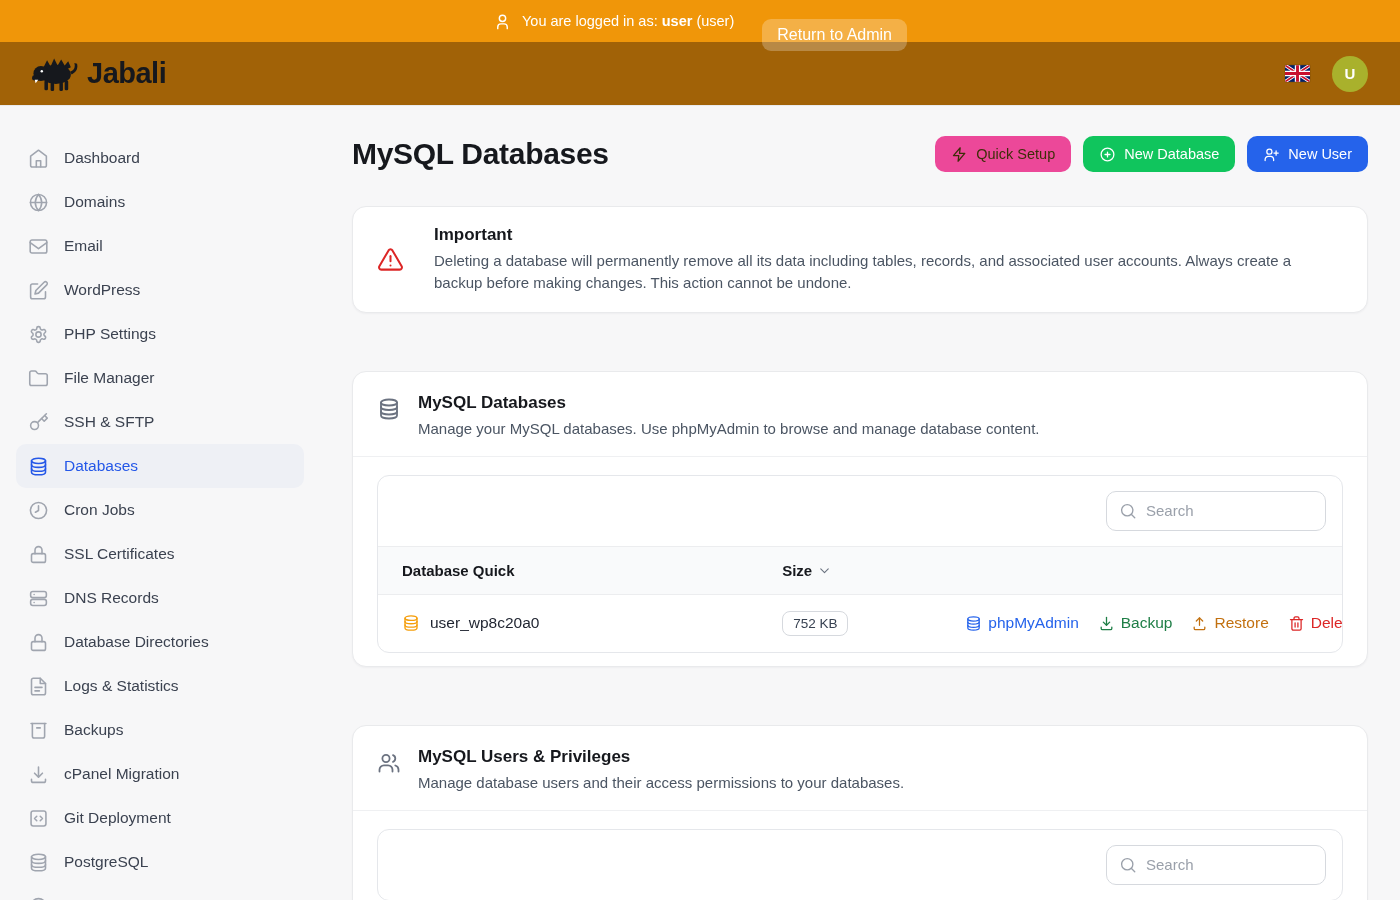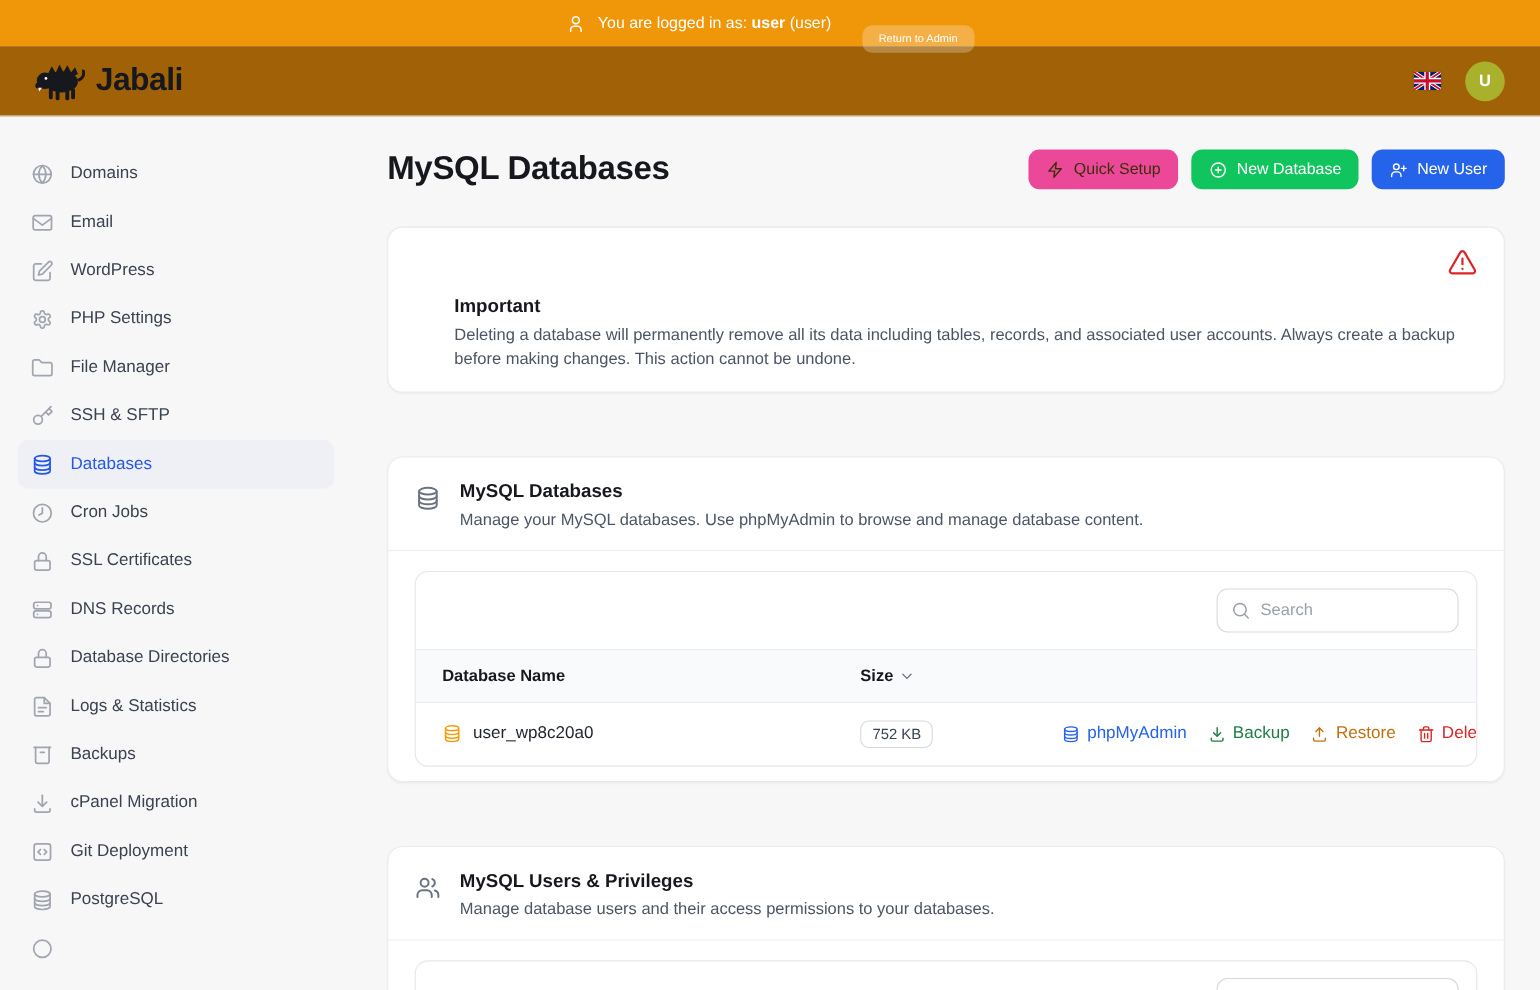--- a/index.html
+++ b/index.html
@@ -14,21 +14,21 @@
 
   
   .topbar {
     height: 42px; background: #F09609; color: #fff;
     display: flex; align-items: center; justify-content: center; gap: 10px;
     font-size: 14.5px;
   }
   .topbar .msg b { font-weight: 700; }
   .return-btn {
     margin-left: 18px; background: rgba(255,255,255,0.25); color:#fff;
-    border: none; border-radius: 9px; padding: 7px 15px; font-size: 10px;
+    border: none; border-radius: 9px; padding: 7px 15px; font-size: 16px;
     font-family: inherit; cursor: pointer; margin-top: 28px;
   }
 
   
   .header {
     height: 64px; background: #a16207; border-bottom: 1px solid #E9EAEC;
     display: flex; align-items: center; padding: 0 32px;
   }
   .brand { display: flex; align-items: center; gap: 9px; }
   .brand-name { font-size: 29px; font-weight: 800; letter-spacing: -0.5px; color:#16181D; }
@@ -65,21 +65,21 @@
   .btn svg { width: 17px; height: 17px; stroke: currentColor; }
   .btn-quick { background: #ec4899; color: #3E2E08; }
   .btn-green { background: #10C55D; color: #fff; }
   .btn-blue  { background: #2563EB; color: #fff; }
 
   
   .card {
     background: #fff; border: 1px solid #E9EAEC; border-radius: 14px;
     box-shadow: 0 1px 2px rgba(16,24,40,0.04); margin-bottom: 58px;
   }
-  .warning-card { display: flex; align-items: flex-end; gap: 17px; padding: 18px 24px; flex-direction: column; }
+  .warning-card { display: flex; align-items: center; gap: 30px; padding: 18px 24px; }
   .warning-card svg { width: 27px; height: 27px; stroke: #DC2626; flex: none; }
   .warn-title { font-size: 17px; font-weight: 700; color: #16181D; margin-bottom: 5px; }
   .warn-body { font-size: 15px; line-height: 1.45; color: #4B5563; max-width: 930px; }
 
   .card-head { display: flex; gap: 17px; padding: 21px 24px 19px; }
   .card-head svg { width: 24px; height: 24px; stroke: #6B7280; flex: none; margin-top: 4px; }
   .card-title { font-size: 17px; font-weight: 700; color: #16181D; margin-bottom: 7px; }
   .card-desc { font-size: 15px; color: #4B5563; }
   .card-divider { border-top: 1px solid #EFF0F2; }
   .card-body { padding: 18px 24px 13px; }
@@ -165,20 +165,27 @@
     </div>
     <div class="avatar">U</div>
   </div>
 </div>
 
 <div class="layout">
 
   <div class="sidebar">
     <div class="side-item">
       <svg class="ic" viewBox="0 0 24 24">
+          <path d="M3 9.2 12 2.5l9 6.7V20a1.8 1.8 0 0 1-1.8 1.8H4.8A1.8 1.8 0 0 1 3 20Z"></path>
+          <path d="M9.5 21.5v-7h5v7"></path>
+        </svg>
+      <span>Dashboard</span>
+    </div>
+    <div class="side-item">
+      <svg class="ic" viewBox="0 0 24 24">
           <circle cx="12" cy="12" r="9.2"></circle>
           <path d="M2.8 12h18.4"></path>
           <path d="M12 2.8a14.2 14.2 0 0 1 3.7 9.2A14.2 14.2 0 0 1 12 21.2 14.2 14.2 0 0 1 8.3 12 14.2 14.2 0 0 1 12 2.8Z"></path>
         </svg>
       <span>Domains</span>
     </div>
     <div class="side-item">
       <svg class="ic" viewBox="0 0 24 24">
           <rect x="2.5" y="4.5" width="19" height="15" rx="2"></rect>
           <path d="m2.5 7.5 9.5 7 9.5-7"></path>
@@ -360,21 +367,21 @@
           <div class="search-row">
             <div class="search-box">
               <svg class="ic" viewBox="0 0 24 24">
                   <circle cx="11" cy="11" r="7.5"></circle>
                   <path d="m21 21-4.7-4.7"></path>
                 </svg>
               <input type="text" placeholder="Search" style="">
             </div>
           </div>
           <div class="t-head cols-db">
-            <div>Database Name</div>
+            <div>Database Quick</div>
             <div class="th-sort">
               <span>Size</span>
               <svg class="ic" viewBox="0 0 24 24">
                   <path d="m6 9.5 6 6 6-6"></path>
                 </svg>
             </div>
             <div></div>
           </div>
           <div class="t-row cols-db">
             <div class="db-name">

